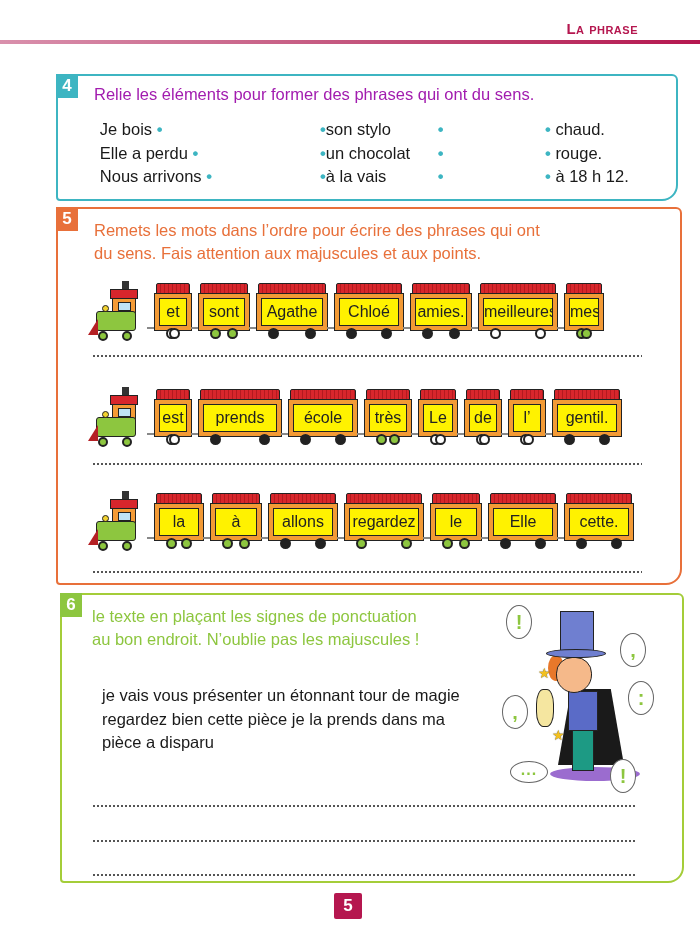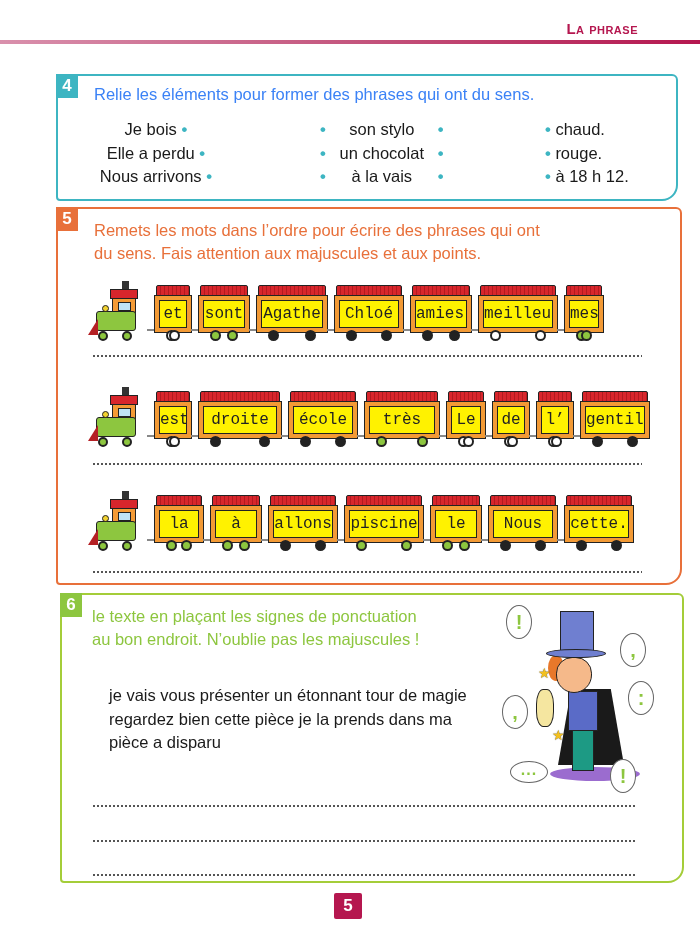--- a/index.html
+++ b/index.html
@@ -8,35 +8,35 @@
   .header-title { position: absolute; right: 62px; top: 20px; color: #b5174f; font-weight: bold; font-size: 15px; letter-spacing: 0.5px; font-variant: small-caps; }
   .header-rule { position: absolute; left: 0; right: 0; top: 40px; height: 4px; background: linear-gradient(to right, #d990ac 0%, #c4567e 50%, #b5174f 100%); }
 
   .section { position: absolute; border: 2px solid; border-radius: 14px 6px 16px 4px; }
   .badge { position: absolute; left: -2px; top: -2px; width: 22px; height: 24px; color: #fff; font-weight: bold; font-size: 17px; text-align: center; line-height: 24px; }
   .instr { position: absolute; font-size: 16.5px; line-height: 23px; }
 
   
   #s4 { left: 56px; top: 74px; width: 622px; height: 127px; border-color: #3db5c2; }
   #s4 .badge { background: #3db5c2; }
-  #s4 .instr { left: 36px; top: 7px; color: #3b82f6; }
+  #s4 .instr { left: 36px; top: 7px; color: #a21caf; }
   .col { position: absolute; top: 42px; font-size: 16.5px; line-height: 23.5px; }
   .col div { white-space: nowrap; }
   .dot { color: #3db5c2; font-weight: bold; }
-  #col-a { right: 464px; text-align: center; }
+  #col-a { right: 464px; text-align: left; }
   #col-b { left: 262px; }
-  #col-b .mid { display: inline-block; width: 112px; text-align: center; }
+  #col-b .mid { display: inline-block; width: 112px; text-align: left; }
   #col-c { left: 487px; }
 
   
   #s5 { left: 56px; top: 207px; width: 626px; height: 378px; border-color: #e8703a; }
   #s5 .badge { background: #e8703a; }
   #s5 .instr { left: 36px; top: 10px; color: #e8703a; }
 
-  .train { position: absolute; left: 30px; height: 62px; display: flex; align-items: flex-end; font-family: Liberation Mono, monospace; }
+  .train { position: absolute; left: 30px; height: 62px; display: flex; align-items: center; }
   .loco { position: relative; width: 60px; height: 62px; }
   .loco .chimney { position: absolute; left: 34px; top: 0; width: 7px; height: 10px; background: #333; }
   .loco .cab-roof { position: absolute; left: 22px; top: 8px; width: 28px; height: 10px; background: #d8262c; border: 1.5px solid #222; }
   .loco .cab { position: absolute; left: 24px; top: 17px; width: 24px; height: 20px; background: #f39a35; border: 1.5px solid #222; }
   .loco .window { position: absolute; left: 30px; top: 21px; width: 13px; height: 9px; background: #bfe3f5; border: 1px solid #222; }
   .loco .boiler { position: absolute; left: 8px; top: 30px; width: 40px; height: 20px; background: #8dc63f; border: 1.5px solid #222; border-radius: 3px; }
   .loco .cow { position: absolute; left: 0; top: 38px; width: 10px; height: 16px; background: #b52025; clip-path: polygon(100% 0, 100% 100%, 0 100%); }
   .loco .bell { position: absolute; left: 14px; top: 24px; width: 7px; height: 7px; background: #f2d230; border: 1px solid #222; border-radius: 50%; }
   .loco .w { position: absolute; bottom: 2px; width: 10px; height: 10px; border-radius: 50%; background: #8dc63f; border: 2px solid #222; }
 
@@ -49,21 +49,21 @@
   .wagon .wh.g { background: #8dc63f; }
   .wagon .wh.s { background: #fff; }
   .coupler { position: absolute; left: -7px; bottom: 12px; width: 8px; height: 2px; background: #888; }
 
   .dotline { position: absolute; left: 34px; right: 38px; height: 2px; background-image: radial-gradient(circle, #555 0.9px, transparent 1.1px); background-size: 4px 2px; background-repeat: repeat-x; }
 
   
   #s6 { left: 60px; top: 593px; width: 624px; height: 290px; border-color: #a4cd39; }
   #s6 .badge { background: #8dc63f; }
   #s6 .instr { left: 30px; top: 10px; color: #8dc63f; }
-  #s6 .text { position: absolute; left: 47px; top: 89px; font-size: 16.5px; line-height: 23.5px; color: #1a1a1a; }
+  #s6 .text { position: absolute; left: 40px; top: 89px; font-size: 16.5px; line-height: 23.5px; color: #1a1a1a; }
 
   .magician { position: absolute; left: 440px; top: 8px; width: 140px; height: 180px; }
   .bubble { position: absolute; width: 26px; height: 34px; border: 1.3px solid #666; border-radius: 50%; background: #fff; color: #8dc63f; font-weight: bold; font-size: 20px; text-align: center; line-height: 32px; }
   .bubble.wide { width: 38px; height: 22px; line-height: 16px; font-size: 16px; letter-spacing: 1px; }
   .mag-hat-top { position: absolute; left: 58px; top: 8px; width: 34px; height: 42px; background: #6f7fd0; border: 1.5px solid #222; }
   .mag-hat-brim { position: absolute; left: 44px; top: 46px; width: 60px; height: 9px; background: #6f7fd0; border: 1.5px solid #222; border-radius: 50%; }
   .mag-face { position: absolute; left: 54px; top: 54px; width: 36px; height: 36px; background: #f5b98a; border: 1.5px solid #222; border-radius: 45% 45% 50% 50%; }
   .mag-hair { position: absolute; left: 46px; top: 52px; width: 16px; height: 26px; background: #e8782a; border-radius: 50%; }
   .mag-cape { position: absolute; left: 56px; top: 86px; width: 66px; height: 76px; background: #1a1a1a; clip-path: polygon(20% 0, 80% 0, 100% 100%, 0 100%); }
   .mag-body { position: absolute; left: 66px; top: 88px; width: 30px; height: 40px; background: #5a6bc7; border: 1.5px solid #222; }
@@ -200,33 +200,33 @@
         <div class="roof"></div>
         <div class="body"></div>
         <div class="word">est</div>
         <div class="wh l s"></div>
         <div class="wh r s"></div>
       </div>
     <div class="wagon" style="width:84px">
         <div class="coupler"></div>
         <div class="roof"></div>
         <div class="body"></div>
-        <div class="word">droite</div>
+        <div class="word">prends</div>
         <div class="wh l"></div>
         <div class="wh r"></div>
       </div>
     <div class="wagon" style="width:70px">
         <div class="coupler"></div>
         <div class="roof"></div>
         <div class="body"></div>
         <div class="word">école</div>
         <div class="wh l"></div>
         <div class="wh r"></div>
       </div>
-    <div class="wagon" style="width:76px">
+    <div class="wagon" style="width:48px">
         <div class="coupler"></div>
         <div class="roof"></div>
         <div class="body"></div>
         <div class="word">très</div>
         <div class="wh l g"></div>
         <div class="wh r g"></div>
       </div>
     <div class="wagon" style="width:40px">
         <div class="coupler"></div>
         <div class="roof"></div>
@@ -295,37 +295,37 @@
         <div class="roof"></div>
         <div class="body"></div>
         <div class="word">allons</div>
         <div class="wh l"></div>
         <div class="wh r"></div>
       </div>
     <div class="wagon" style="width:80px">
         <div class="coupler"></div>
         <div class="roof"></div>
         <div class="body"></div>
-        <div class="word">piscine</div>
+        <div class="word">regardez</div>
         <div class="wh l g"></div>
         <div class="wh r g"></div>
       </div>
     <div class="wagon" style="width:52px">
         <div class="coupler"></div>
         <div class="roof"></div>
         <div class="body"></div>
         <div class="word">le</div>
         <div class="wh l g"></div>
         <div class="wh r g"></div>
       </div>
     <div class="wagon" style="width:70px">
         <div class="coupler"></div>
         <div class="roof"></div>
         <div class="body"></div>
-        <div class="word">Nous</div>
+        <div class="word">Elle</div>
         <div class="wh l"></div>
         <div class="wh r"></div>
       </div>
     <div class="wagon" style="width:70px">
         <div class="coupler"></div>
         <div class="roof"></div>
         <div class="body"></div>
         <div class="word">cette.</div>
         <div class="wh l"></div>
         <div class="wh r"></div>

